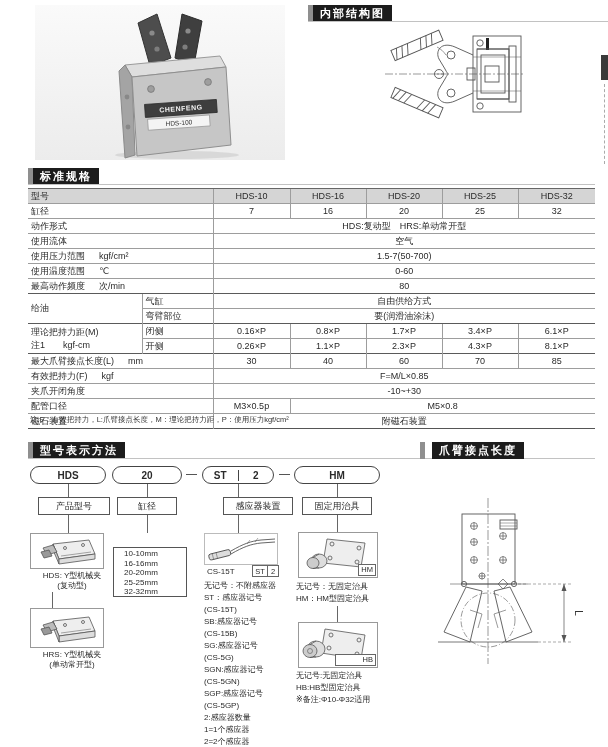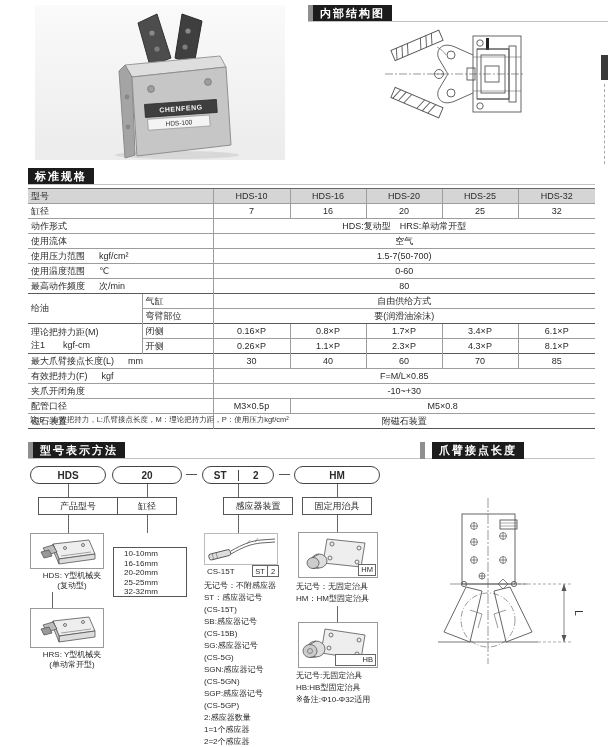--- a/index.html
+++ b/index.html
@@ -144,21 +144,21 @@
           <line x1="40" y1="71" x2="36" y2="82"></line>
         <line x1="46" y1="71" x2="42" y2="82"></line>
           <line x1="52" y1="71" x2="48" y2="82"></line>
       </g>
     </svg>
   </div>
 
   <div class="edge-tab"></div>
   <div class="edge-dash"></div>
 
-  <div class="sec-hdr" style="left:28px;top:168px;flex-direction:column;">
+  <div class="sec-hdr" style="left:28px;top:168px;">
     <div class="strip"></div>
     <div class="box">标准规格</div>
   </div>
   <div class="hdr-underline" style="left:28px;top:184px;width:567px;"></div>
 
   <table id="spec-table">
     <colgroup>
       <col style="width:114px">
         <col style="width:71px">
       <col style="width:77px">
@@ -279,21 +279,21 @@
   <div class="dash-sep" style="left:279px;"></div>
   <div class="oval" style="left:294px;width:86px;">
     <span class="cell">HM</span>
   </div>
 
   <div class="vline" style="left:68px;top:484px;height:13px;"></div>
   <div class="vline" style="left:147px;top:484px;height:13px;"></div>
   <div class="vline" style="left:238px;top:484px;height:13px;"></div>
   <div class="vline" style="left:337px;top:484px;height:13px;"></div>
 
-  <div class="desig-box" style="left:38px;width:80px;">产品型号</div>
+  <div class="desig-box" style="left:38px;width:72px;">产品型号</div>
   <div class="desig-box" style="left:117px;width:60px;">缸径</div>
   <div class="desig-box" style="left:203px;width:70px;margin-left:20px;">感应器装置</div>
   <div class="desig-box" style="left:302px;width:70px;">固定用治具</div>
 
   <div class="vline" style="left:68px;top:515px;height:18px;"></div>
   <div class="vline" style="left:147px;top:515px;height:18px;"></div>
   <div class="vline" style="left:238px;top:515px;height:18px;"></div>
   <div class="vline" style="left:337px;top:515px;height:17px;"></div>
 
   <div class="img-box" style="left:30px;top:533px;width:74px;height:36px;">

